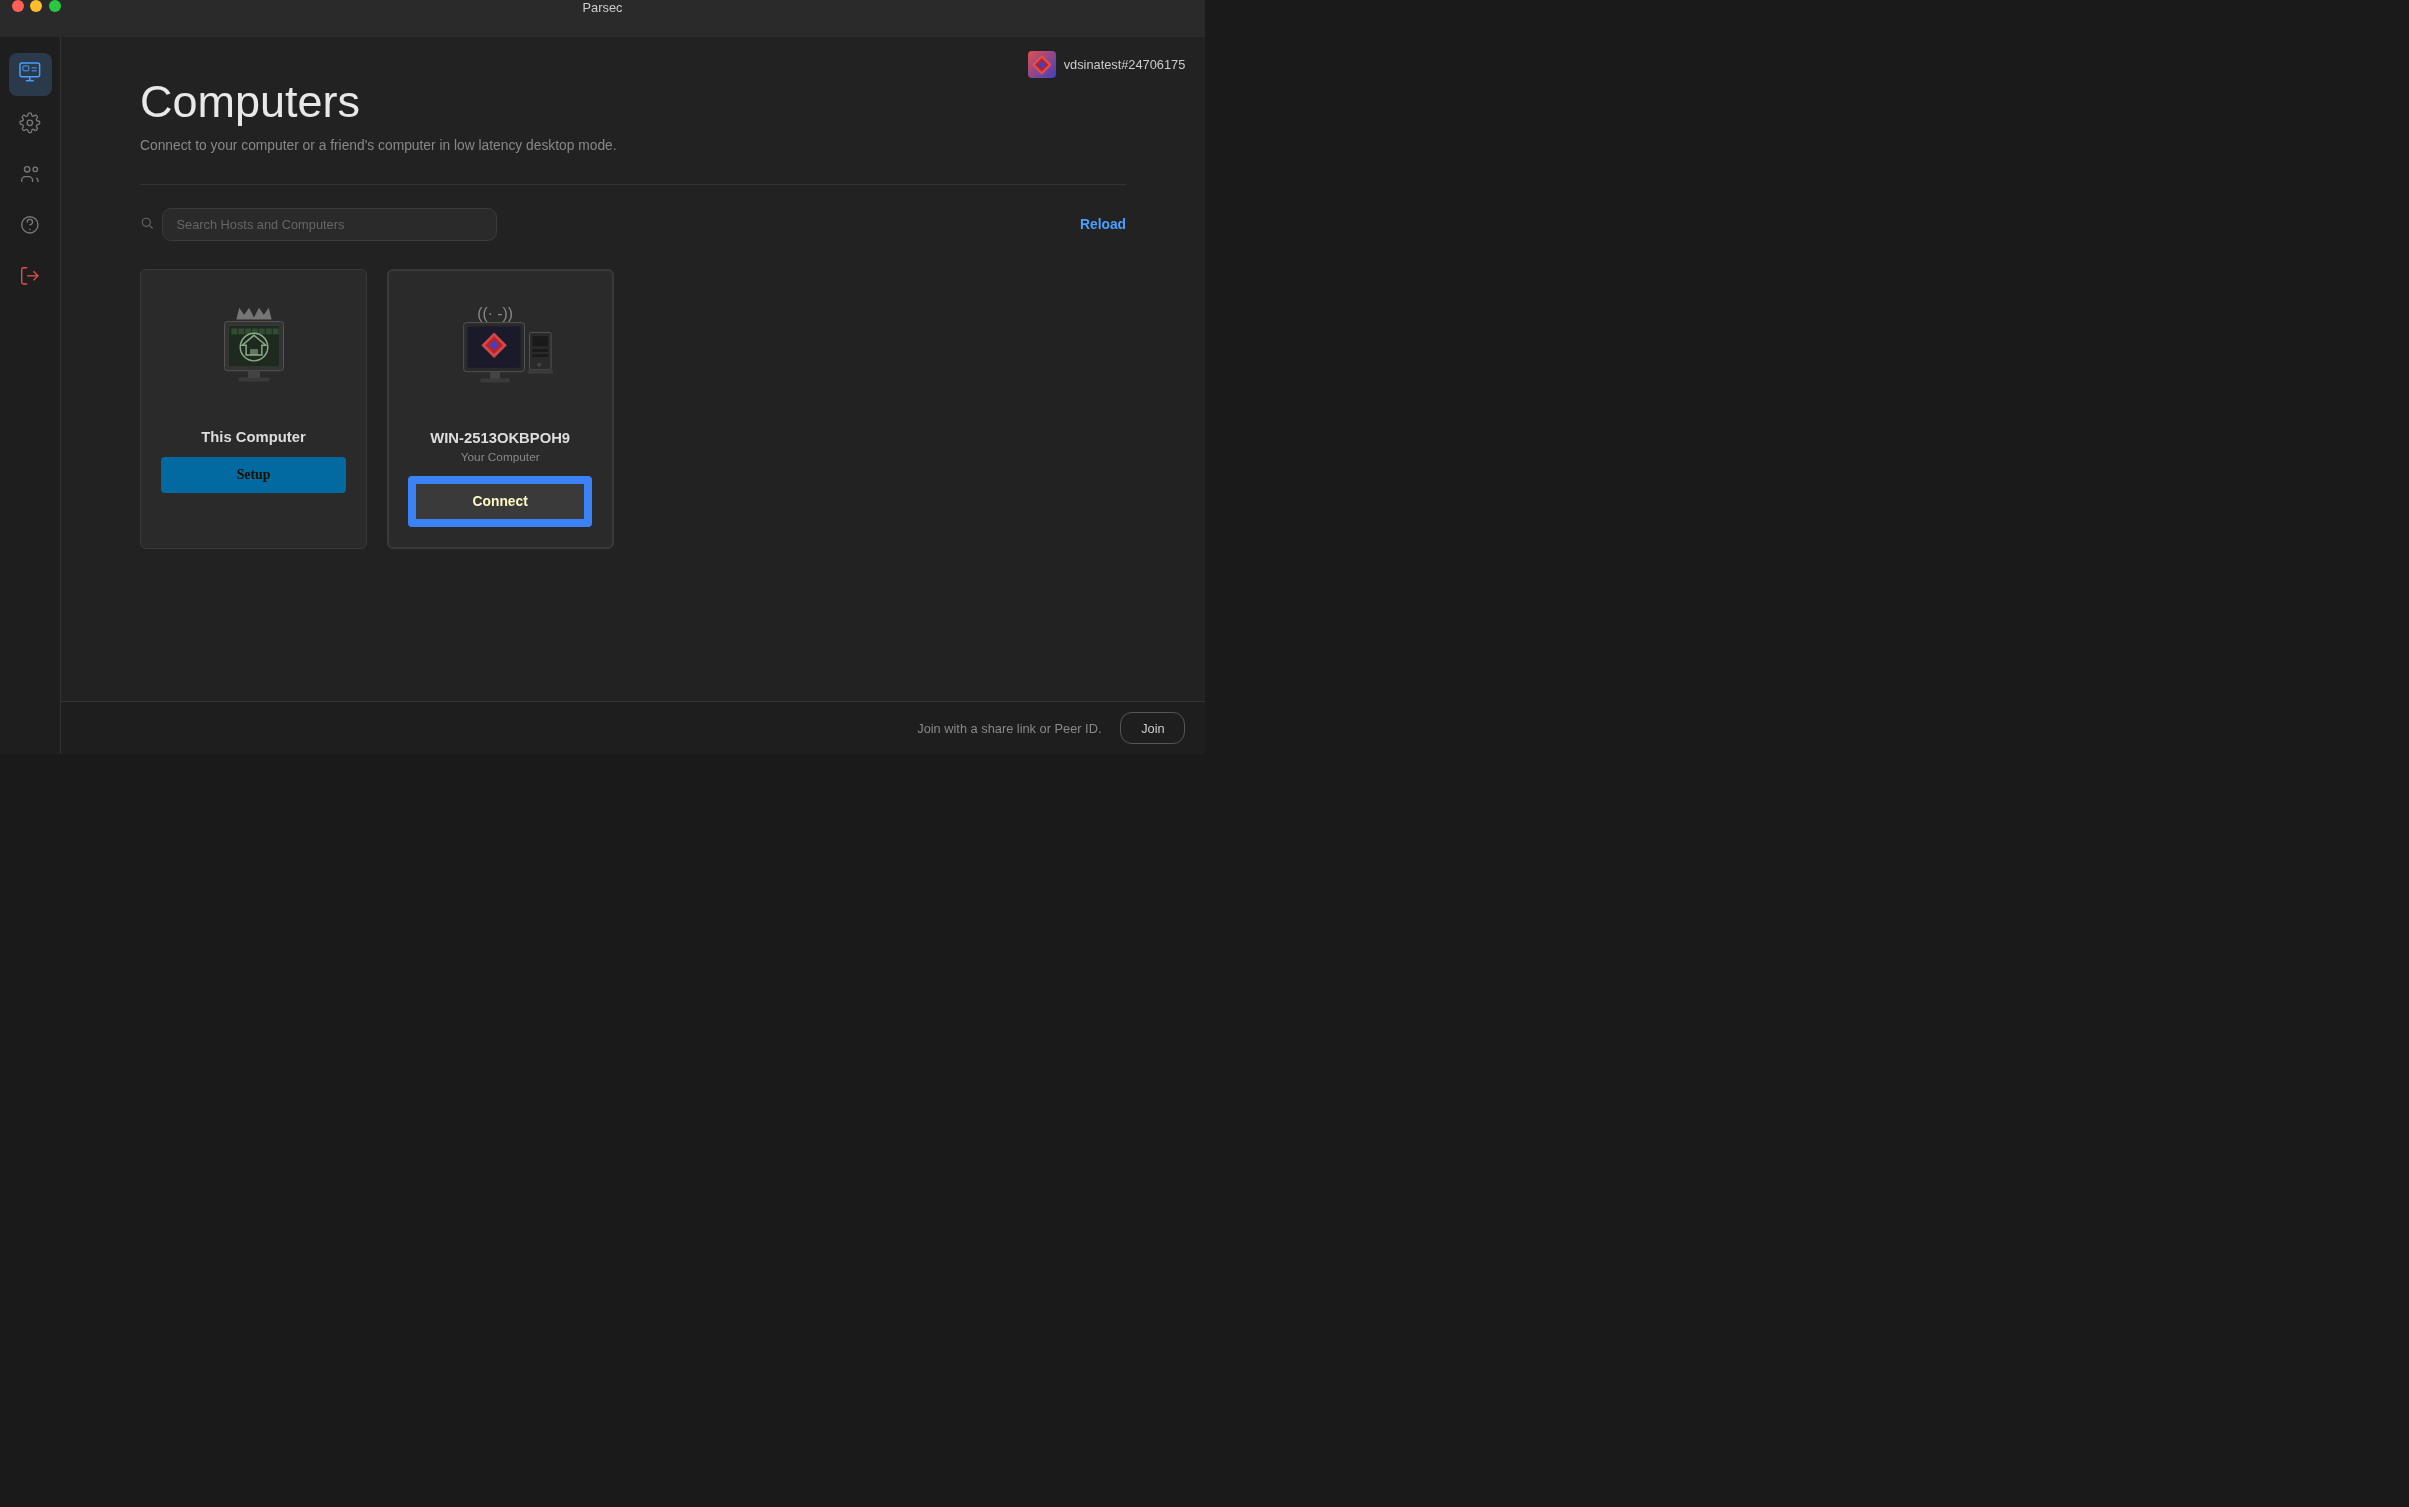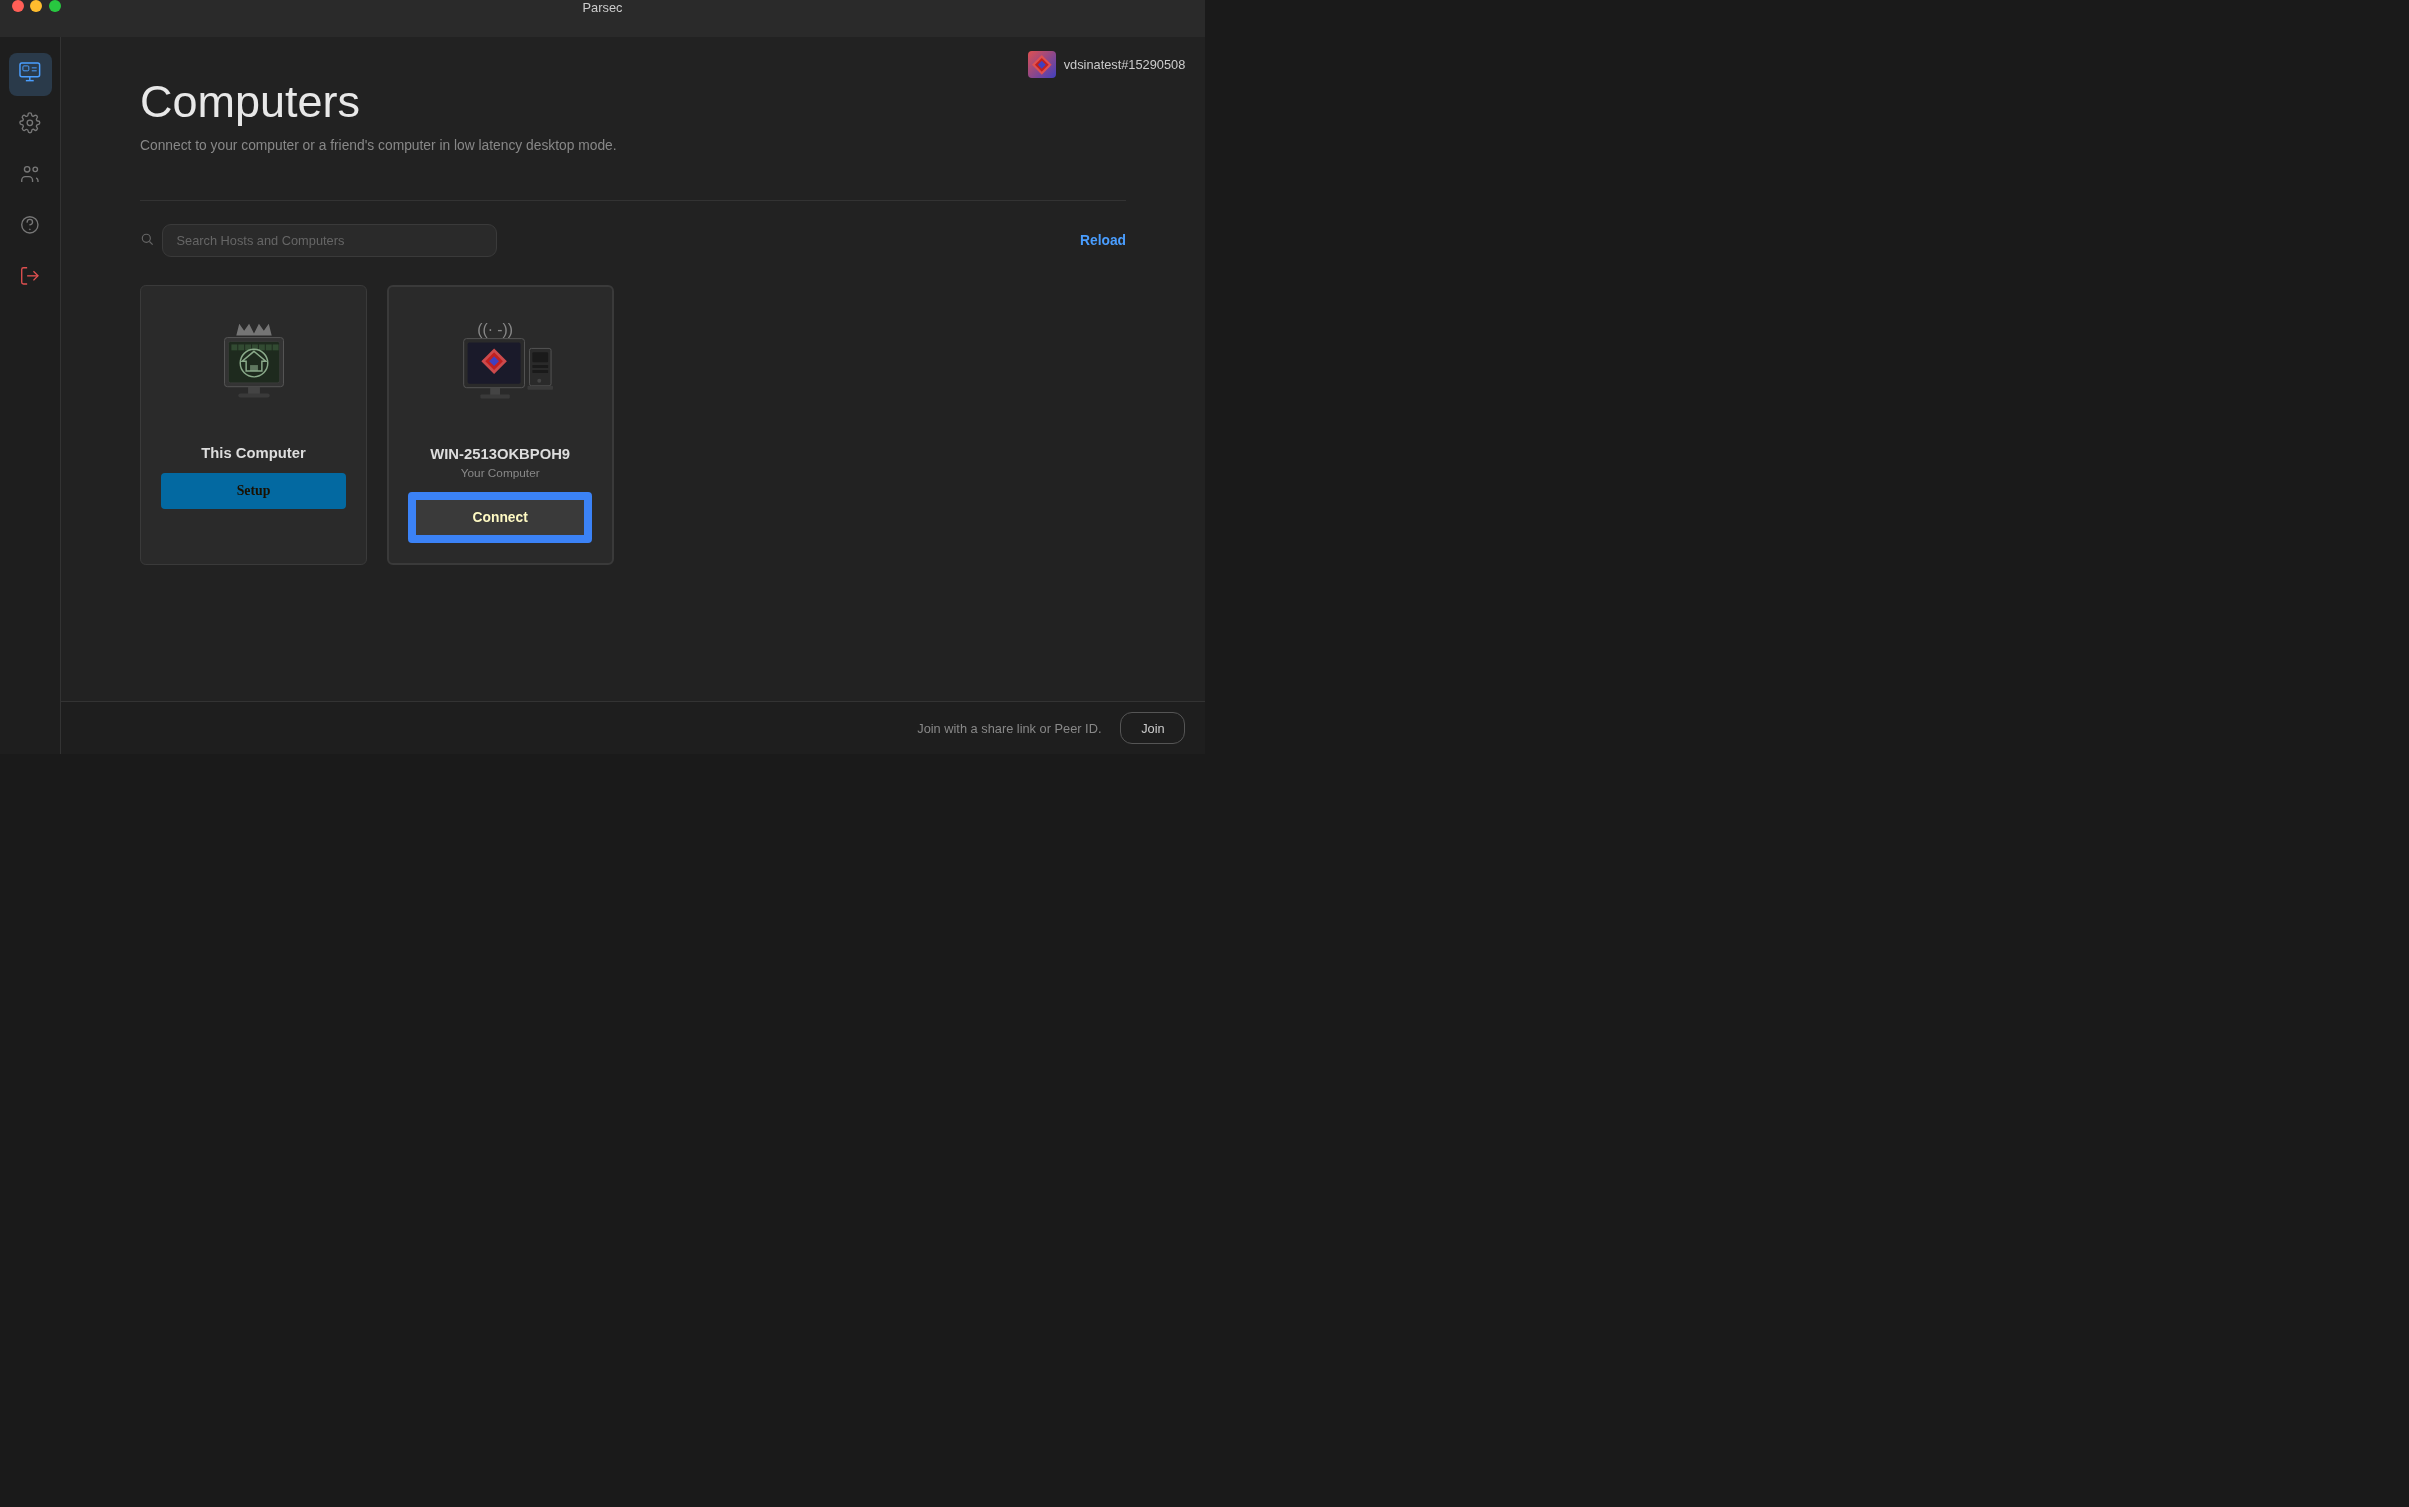--- a/index.html
+++ b/index.html
@@ -142,21 +142,21 @@
     .page-title {
       font-size: 45px;
       font-weight: 300;
       color: #e8e8e8;
       margin-bottom: 9.9px;
     }
 
     .page-subtitle {
       font-size: 13.8px;
       color: #888;
-      margin-bottom: 47px;
+      margin-bottom: 31px;
     }
 
     .divider {
       height: 1px;
       background: #333;
       margin-bottom: 23.6px;
     }
 
     
     .search-bar-row {
@@ -382,21 +382,21 @@
   <div class="main-content">
 
     <div class="user-header">
       <div class="user-avatar">
         <svg width="23.6" height="23.6" viewBox="0 0 24 24">
           <polygon points="12,2 22,12 12,22 2,12" fill="#e05050"></polygon>
           <polygon points="12,5 19,12 12,19 5,12" fill="#c02020"></polygon>
           <polygon points="12,8 16,12 12,16 8,12" fill="#4040c0"></polygon>
         </svg>
       </div>
-      <span class="username">vdsinatest#15290508</span>
+      <span class="username">vdsinatest#24706175</span>
     </div>
 
     <div class="page-content">
 
       <h1 class="page-title">Computers</h1>
       <p class="page-subtitle">Connect to your computer or a friend's computer in low latency desktop mode.</p>
 
       <div class="divider"></div>
 
       <div class="search-bar-row">

